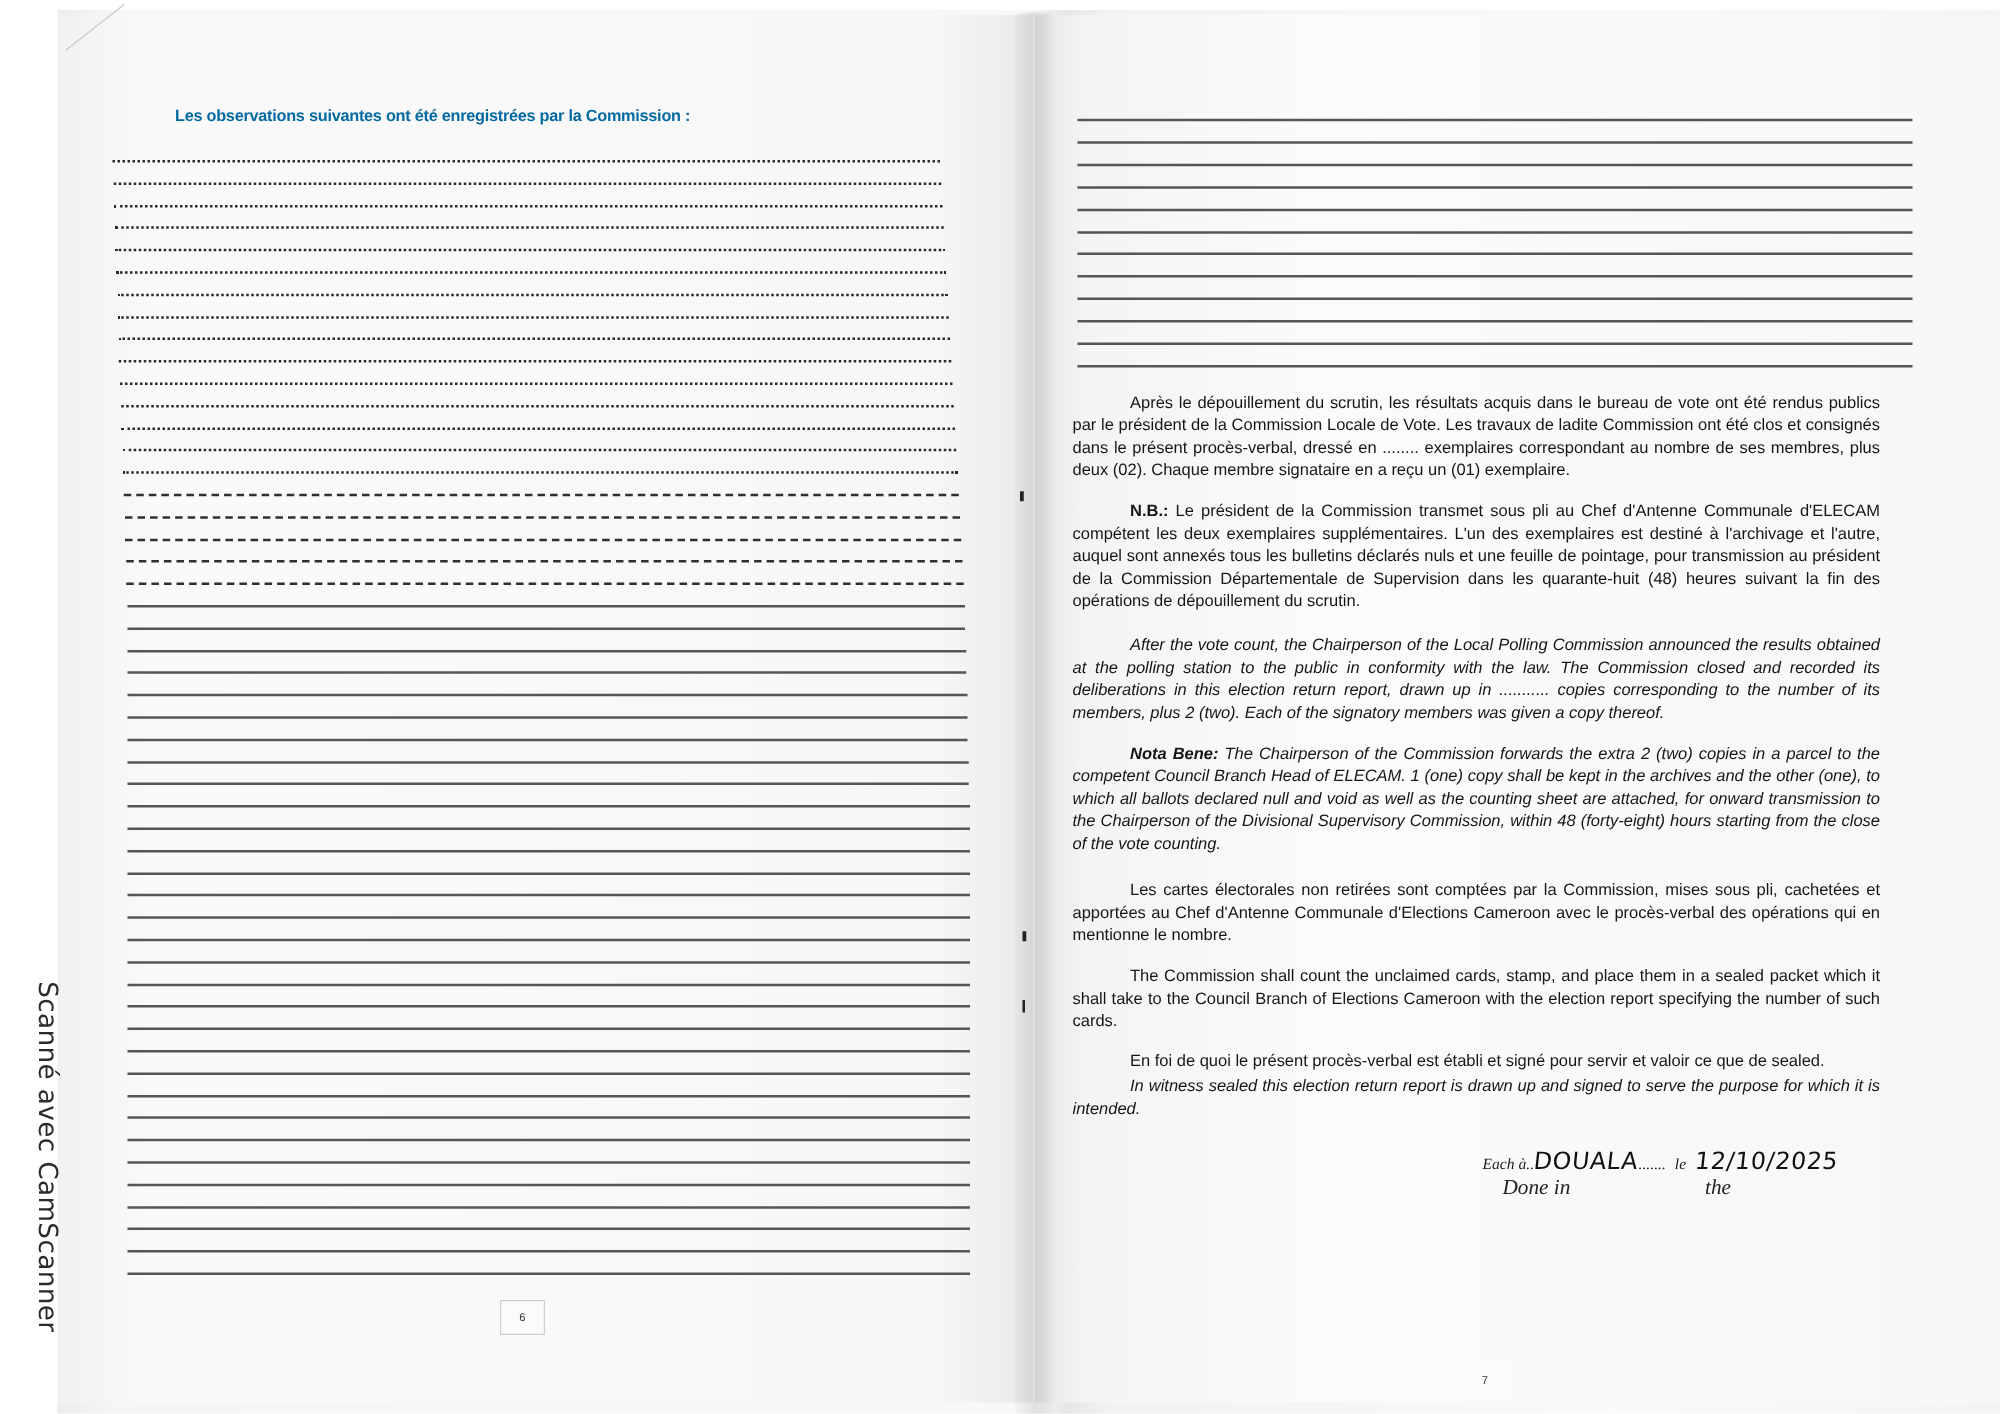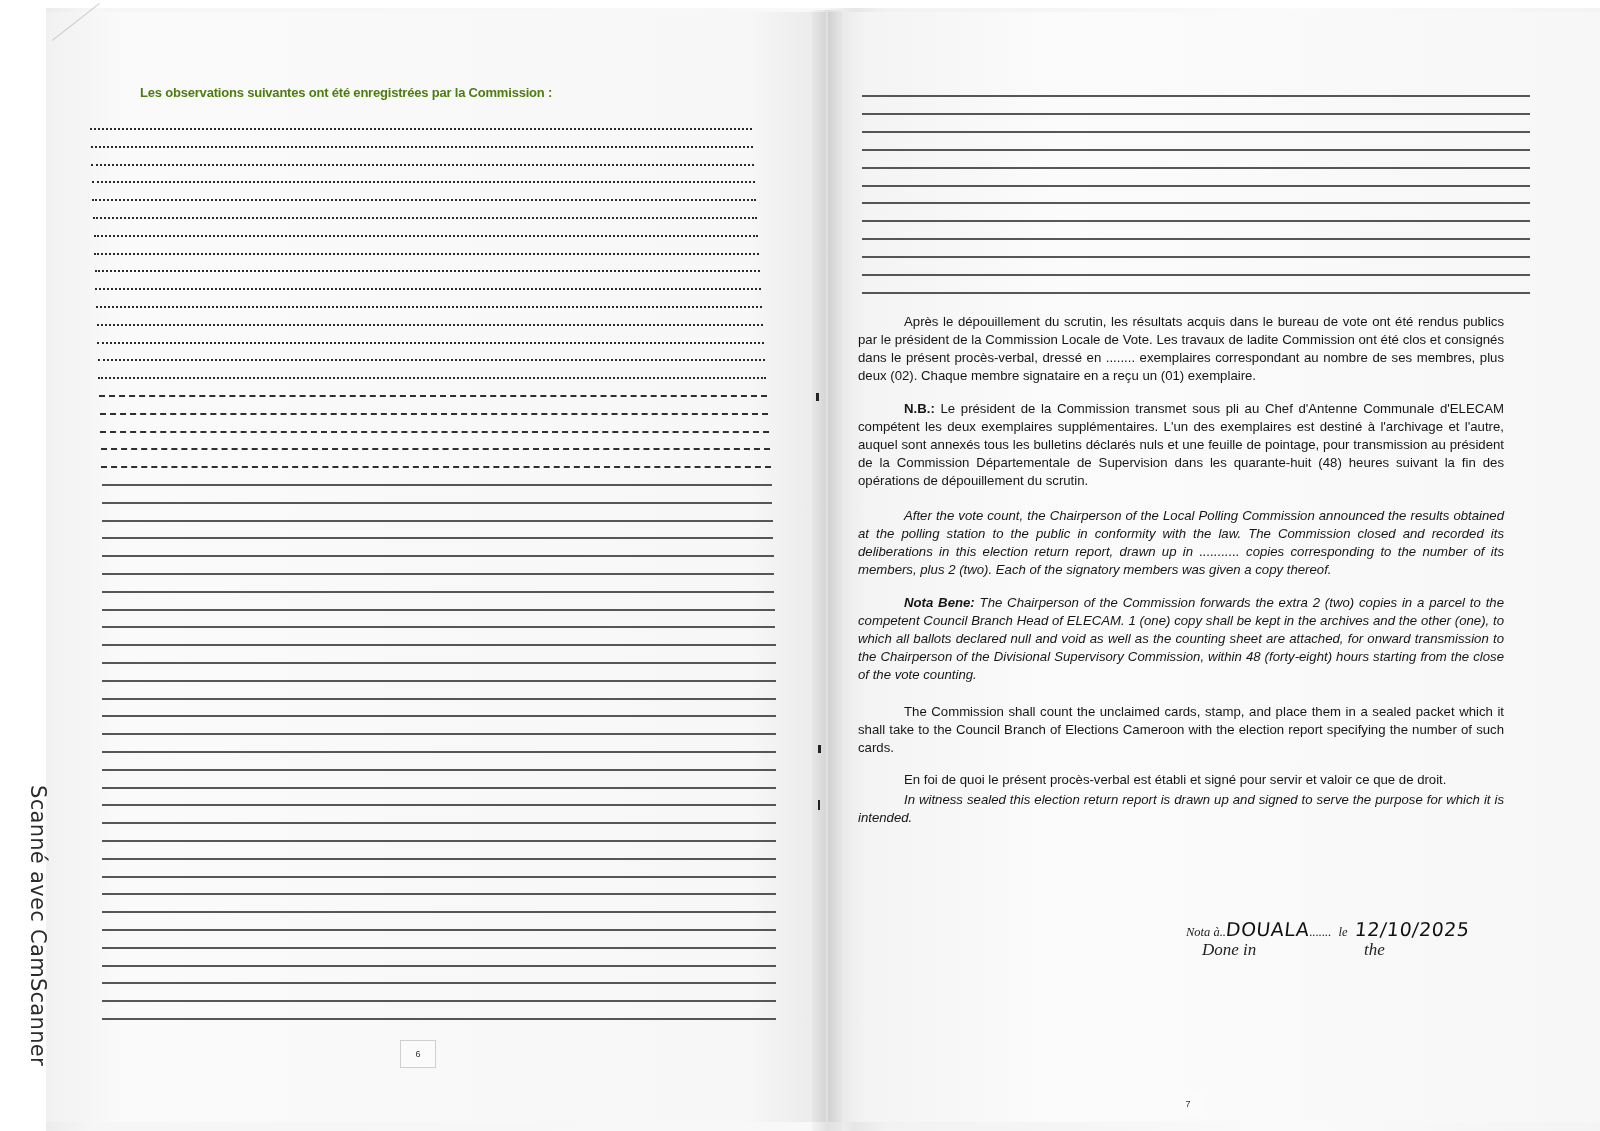--- a/index.html
+++ b/index.html
@@ -20,21 +20,21 @@
     .page-right { left: 828px; width: 772px; background: linear-gradient(90deg,#e4e4e4 0%, #f4f4f4 5%, #fbfbfb 30%, #f7f7f7 100%); }
     .fold-shadow {
       position: absolute; left: 812px; top: 10px; width: 30px; height: 1121px;
       background: linear-gradient(90deg, rgba(0,0,0,0.02), rgba(0,0,0,0.09), rgba(0,0,0,0.02));
     }
     .doc-serif { font-family: Liberation Sans, sans-serif; color: #141414; }
 
     .left-header {
       position: absolute; left: 140px; top: 84px; width: 520px;
       font-family: "Liberation Sans", sans-serif; font-weight: bold;
-      color: #4d7c0f; font-size: 13px; line-height: 17px; letter-spacing: -0.2px;
+      color: #0369a1; font-size: 13px; line-height: 17px; letter-spacing: -0.2px;
     }
     .left-header .en { font-style: italic; margin-left: 6px; }
     .rule {
       position: absolute; height: 0;
       border-top: 2px dotted #2a2a2a;
     }
     .rule.solid { border-top: 2px solid #3a3a3a; opacity: 0.85; }
     .rule.dashed { border-top: 2px dashed #2f2f2f; }
 
     .right-text {
@@ -155,27 +155,28 @@
     <div class="rule solid" style="left: 862px; top: 256.1px; width: 668px;"></div>
     <div class="rule solid" style="left: 862px; top: 274px; width: 668px;"></div>
     <div class="rule solid" style="left: 862px; top: 291.9px; width: 668px;"></div>
   </div>
 
 <div class="right-text doc-serif" id="right-text" style="top:313px;">
   <p style="margin-bottom:15px;">Après le dépouillement du scrutin, les résultats acquis dans le bureau de vote ont été rendus publics par le président de la Commission Locale de Vote. Les travaux de ladite Commission ont été clos et consignés dans le présent procès-verbal, dressé en ........ exemplaires correspondant au nombre de ses membres, plus deux (02). Chaque membre signataire en a reçu un (01) exemplaire.</p>
   <p style="margin-bottom:17px;"><b>N.B.:</b><span> Le président de la Commission transmet sous pli au Chef d'Antenne Communale d'ELECAM compétent les deux exemplaires supplémentaires. L'un des exemplaires est destiné à l'archivage et l'autre, auquel sont annexés tous les bulletins déclarés nuls et une feuille de pointage, pour transmission au président de la Commission Départementale de Supervision dans les quarante-huit (48) heures suivant la fin des opérations de dépouillement du scrutin.</span></p>
   <p class="it" style="margin-bottom:15px;">After the vote count, the Chairperson of the Local Polling Commission announced the results obtained at the polling station to the public in conformity with the law. The Commission closed and recorded its deliberations in this election return report, drawn up in ........... copies corresponding to the number of its members, plus 2 (two). Each of the signatory members was given a copy thereof.</p>
   <p class="it" style="margin-bottom:19px;"><b>Nota Bene:</b><span> The Chairperson of the Commission forwards the extra 2 (two) copies in a parcel to the competent Council Branch Head of ELECAM. 1 (one) copy shall be kept in the archives and the other (one), to which all ballots declared null and void as well as the counting sheet are attached, for onward transmission to the Chairperson of the Divisional Supervisory Commission, within 48 (forty-eight) hours starting from the close of the vote counting.</span></p>
+  <p style="margin-bottom:15px;">Les cartes électorales non retirées sont comptées par la Commission, mises sous pli, cachetées et apportées au Chef d'Antenne Communale d'Elections Cameroon avec le procès-verbal des opérations qui en mentionne le nombre.</p>
   <p style="margin-bottom:14px;">The Commission shall count the unclaimed cards, stamp, and place them in a sealed packet which it shall take to the Council Branch of Elections Cameroon with the election report specifying the number of such cards.</p>
-  <p style="margin-bottom:2px;">En foi de quoi le présent procès-verbal est établi et signé pour servir et valoir ce que de droit.</p>
+  <p style="margin-bottom:2px;">En foi de quoi le présent procès-verbal est établi et signé pour servir et valoir ce que de sealed.</p>
   <p class="it">In witness sealed this election return report is drawn up and signed to serve the purpose for which it is intended.</p>
 </div>
 
 <div class="sign-row">
-  <span>Nota à</span><span>..</span><span class="handwriting">DOUALA</span><span>.......</span>
+  <span>Each à</span><span>..</span><span class="handwriting">DOUALA</span><span>.......</span>
   <span style="margin-left:4px;">le</span>
   <span class="handwriting" style="margin-left:4px;">12/10/2025</span>
   <div class="sub-label" style="left:16px;">Done in</div>
   <div class="sub-label" style="left:178px;">the</div>
 </div>
 
 <div class="page-num-box" style="left:1170px; top:1090px; border-color:transparent;">7</div>
 
 <div class="edge-mark" style="left:816px; top:393px; width:3px; height:8px;"></div>
 <div class="edge-mark" style="left:818px; top:745px; width:3px; height:8px;"></div>

